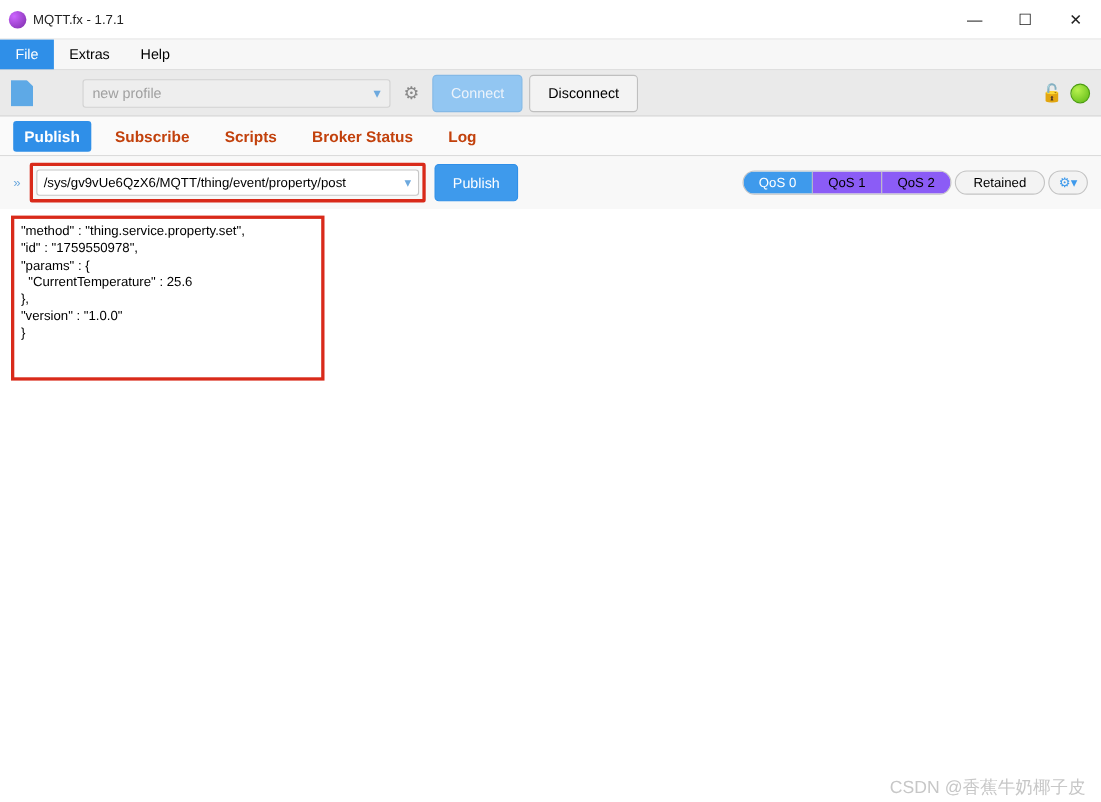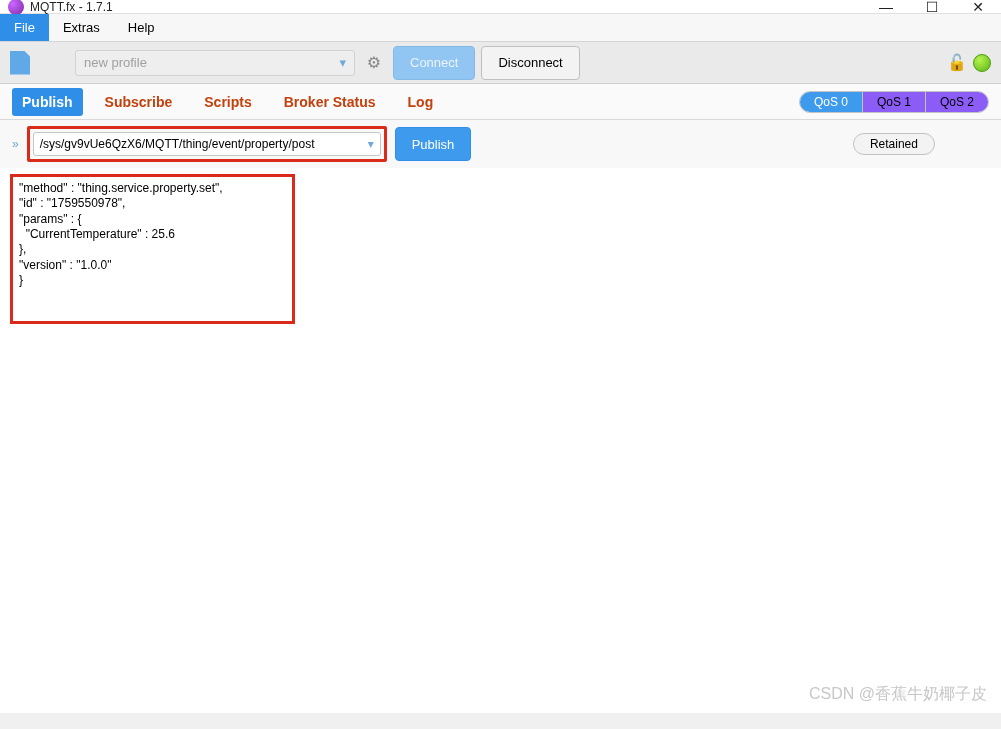--- a/index.html
+++ b/index.html
@@ -7,21 +7,21 @@
     font-family: "Segoe UI", Tahoma, sans-serif;
     font-size: 13px;
     background: #f0f0f0;
     width: 1001px;
     height: 729px;
     overflow: hidden;
     position: relative;
   }
   
   .titlebar {
-    height: 14px;
+    height: 36px;
     background: #fff;
     display: flex;
     align-items: center;
     padding-left: 8px;
     border-bottom: 1px solid #e0e0e0;
   }
   .titlebar .app-icon {
     width: 16px; height: 16px;
     background: radial-gradient(circle at 30% 30%, #cc66ff, #7a2aa8);
     border-radius: 50%;
@@ -154,21 +154,21 @@
     height:24px;
     border:1px solid #c6c6c6;
     border-radius:3px;
     background:#fff;
     padding:0 6px;
     font-size:12px;
     position:relative;
     display:flex;align-items:center;
   }
   .topic-input .chev{ margin-left:auto; color:#6da9de;}
-  .pill-group{ margin-left:auto; display:flex; align-items:center; gap:20px;flex-direction:column;}
+  .pill-group{ margin-left:auto; display:flex; align-items:center; gap:3px;}
   .qos-pills{ display:flex; border:1px solid #c3c3c3; border-radius:12px; overflow:hidden; height:22px;}
   .qos { padding:0 14px; font-size:12px; display:flex;align-items:center; border-right:1px solid #c3c3c3; cursor:pointer; background:#8b5cf6;}
   .qos:last-child{border-right:none;}
   .qos.active{ background:#3e9aec; color:#fff;}
   .retained {
     border:1px solid #c3c3c3; border-radius:12px; height:22px;
     padding:0 16px; font-size:12px; display:flex;align-items:center;
     background:#f3f3f3; cursor:pointer;
   }
   .gear-pill{

